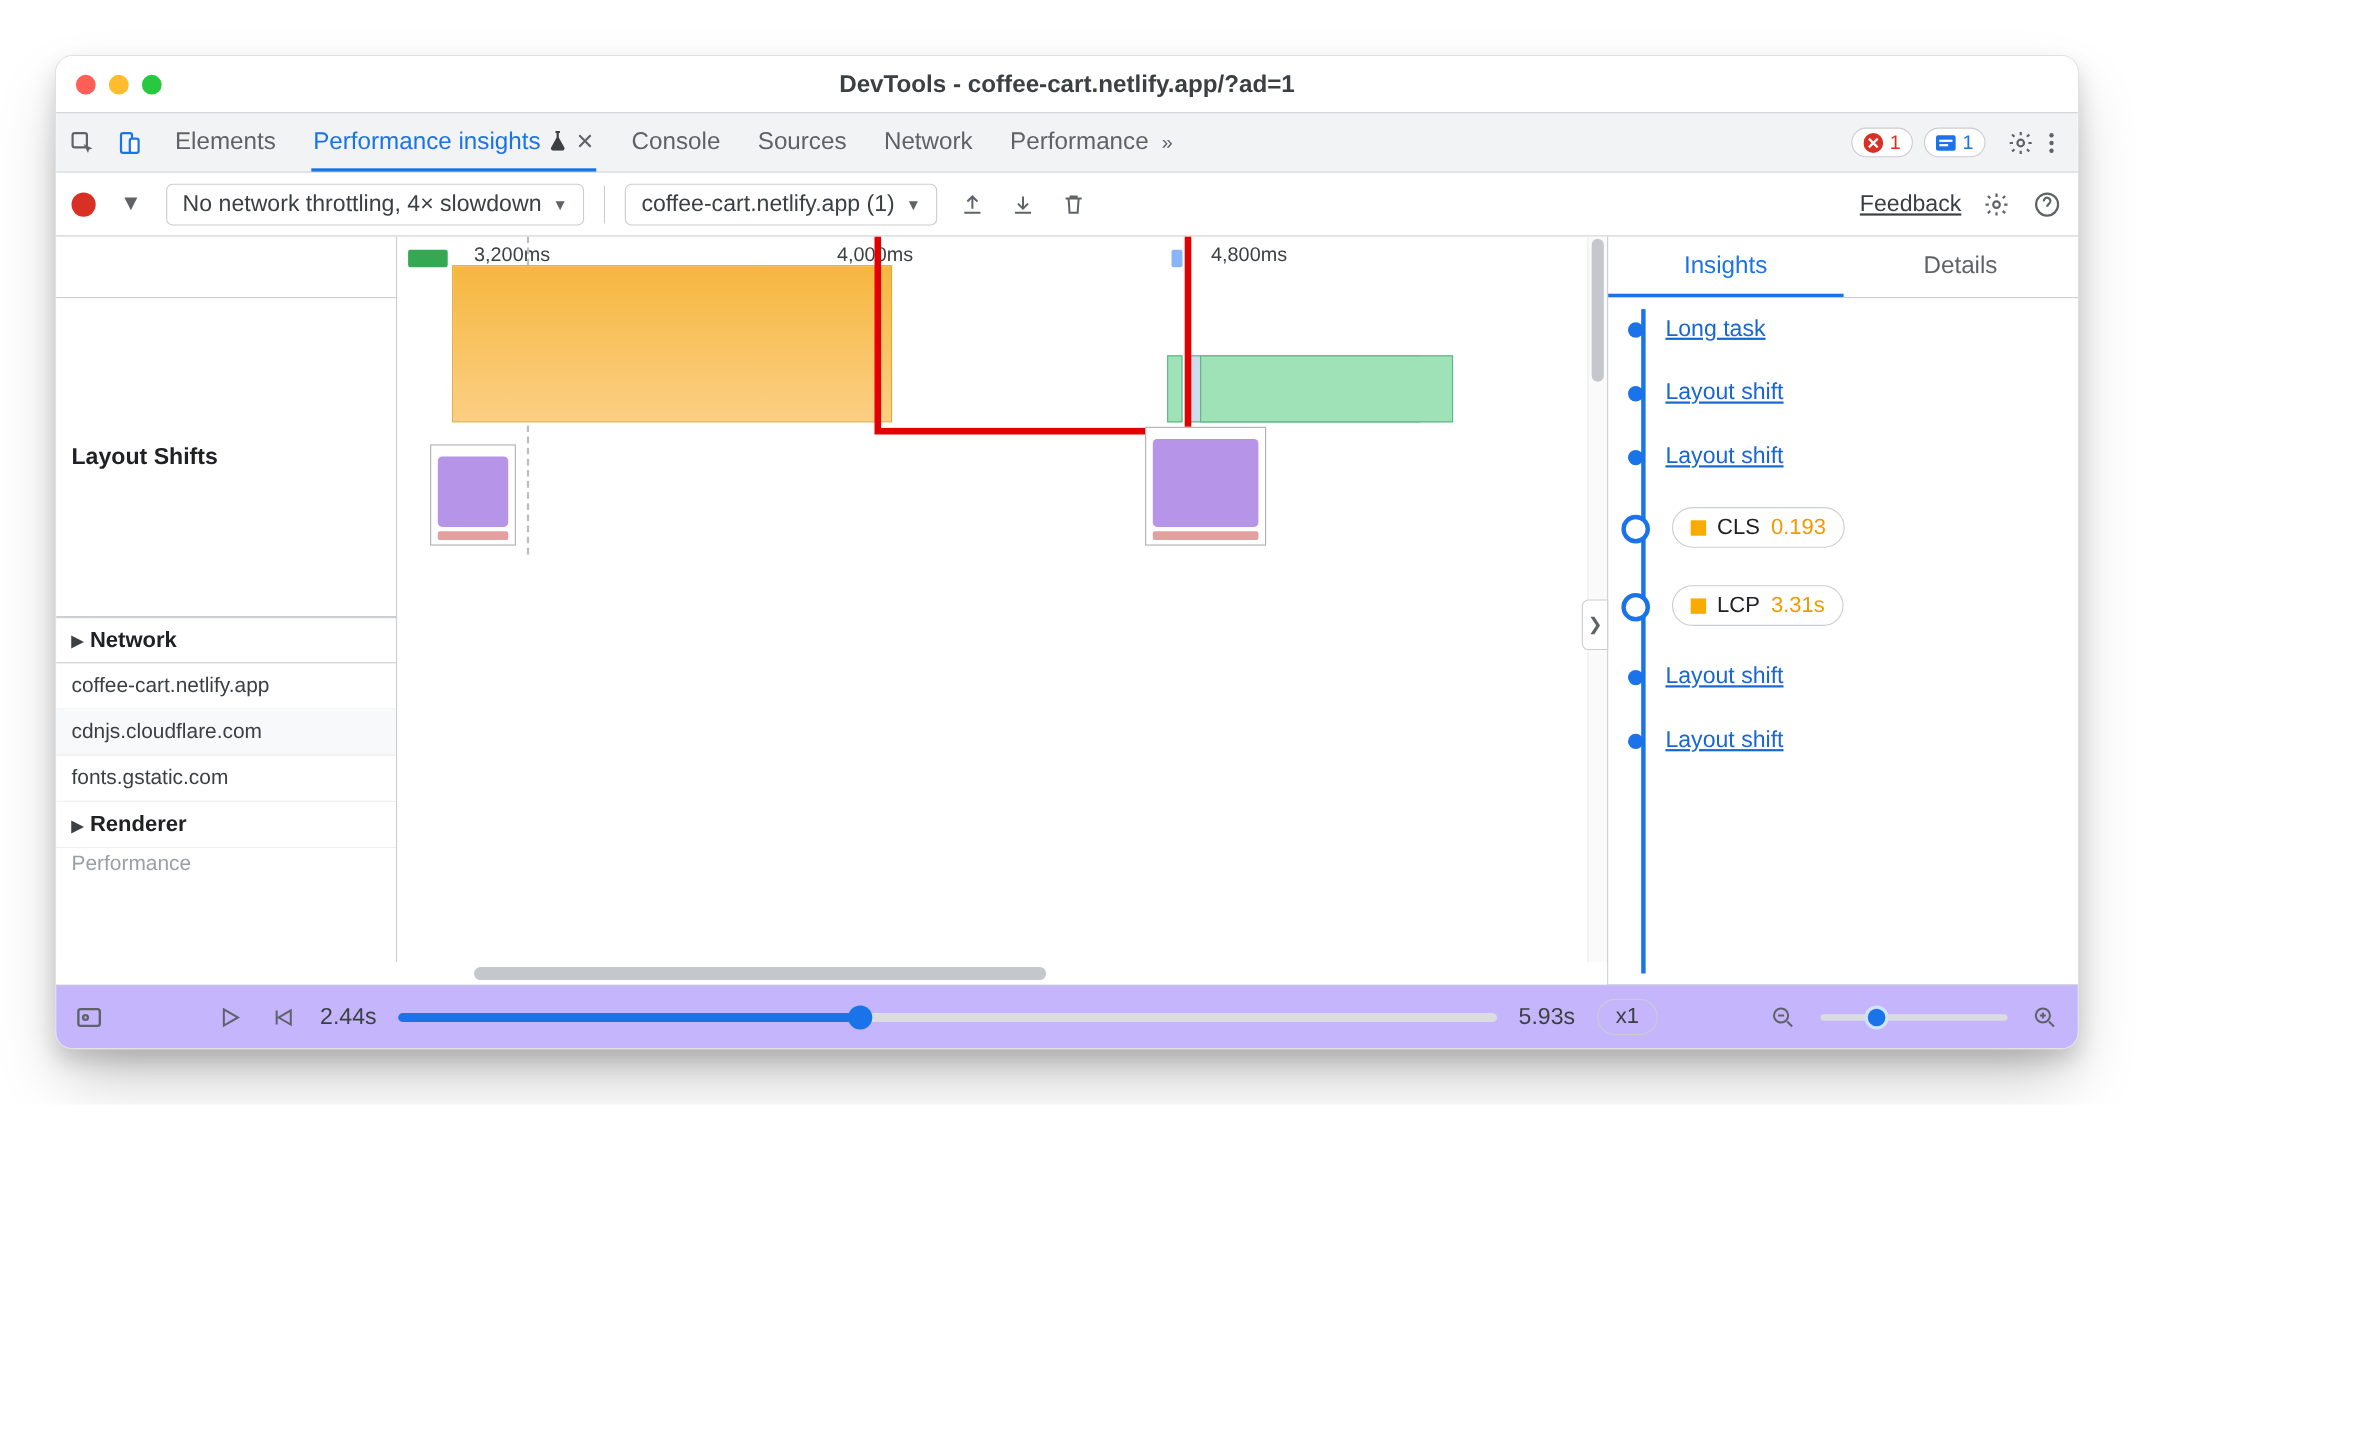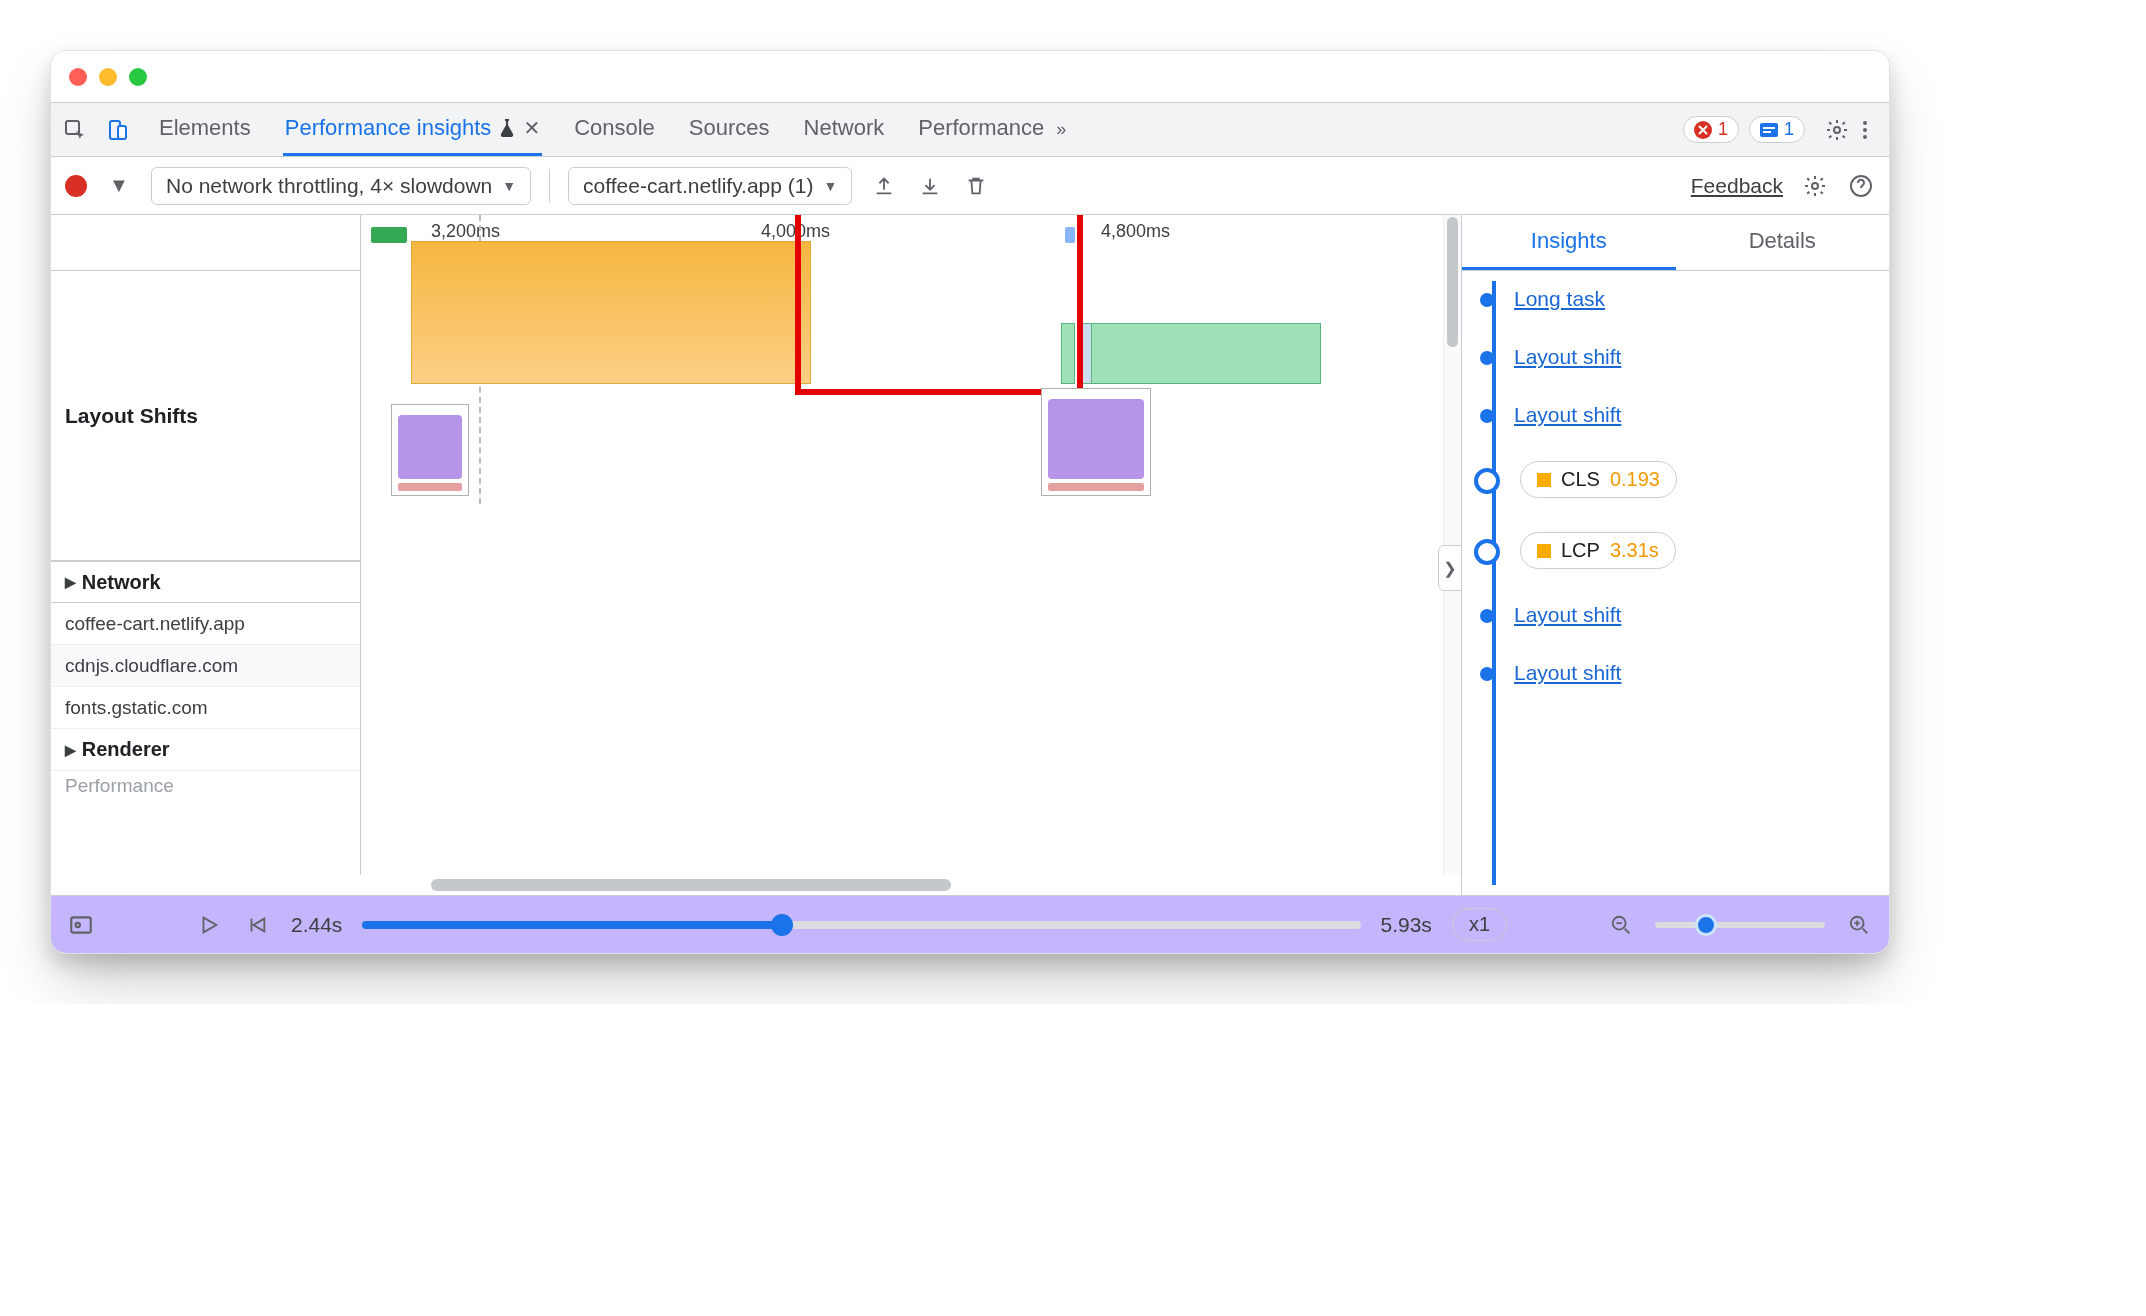--- a/index.html
+++ b/index.html
@@ -239,20 +239,21 @@
 <body>
 
 <div class="window">
 
   <div class="titlebar">
     <div class="traffic">
       <span class="r"></span>
       <span class="y"></span>
       <span class="g"></span>
     </div>
+    <div class="title">DevTools - coffee-cart.netlify.app/?ad=1</div>
   </div>
 
   <div class="tabstrip">
     <div class="leading">
       <span class="icon-btn">
         <svg width="24" height="24" viewBox="0 0 24 24" fill="none" stroke="currentColor" stroke-width="2">
             <rect x="3" y="3" width="13" height="13" rx="2"></rect>
             <path d="M13 13l8 4-3 1-1 3-4-8z" fill="currentColor" stroke="none"></path>
           </svg>
       </span>

